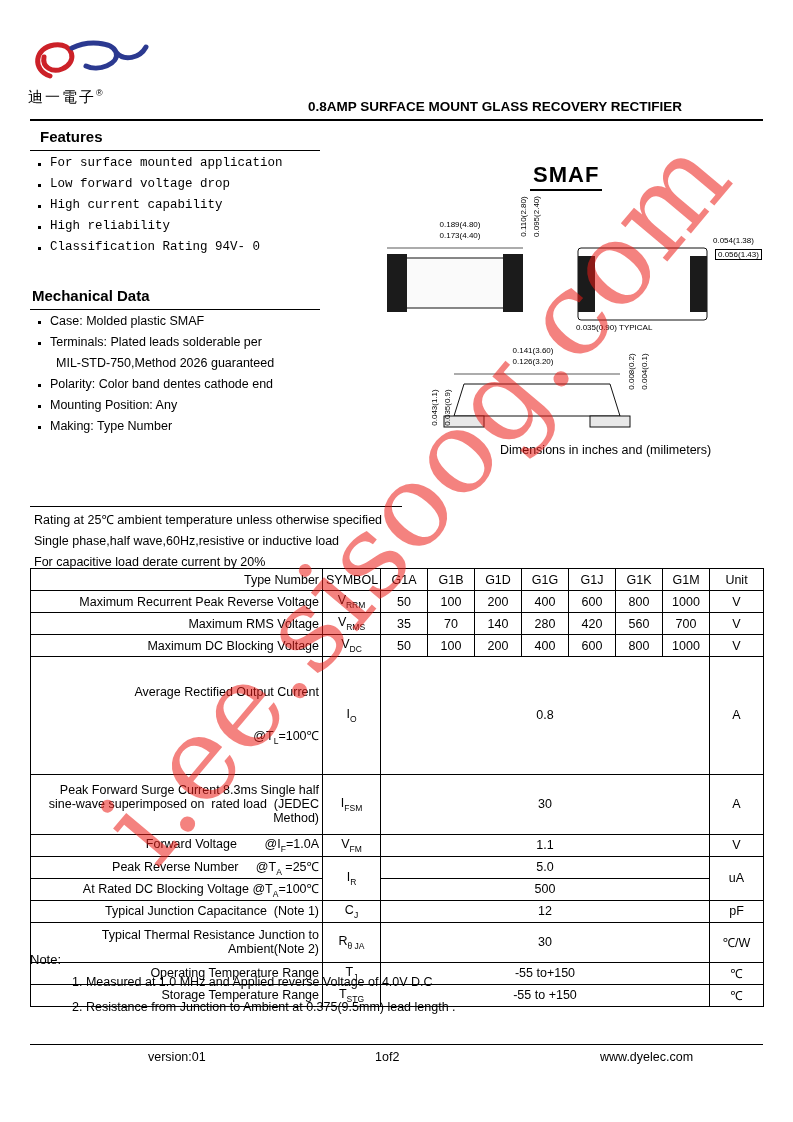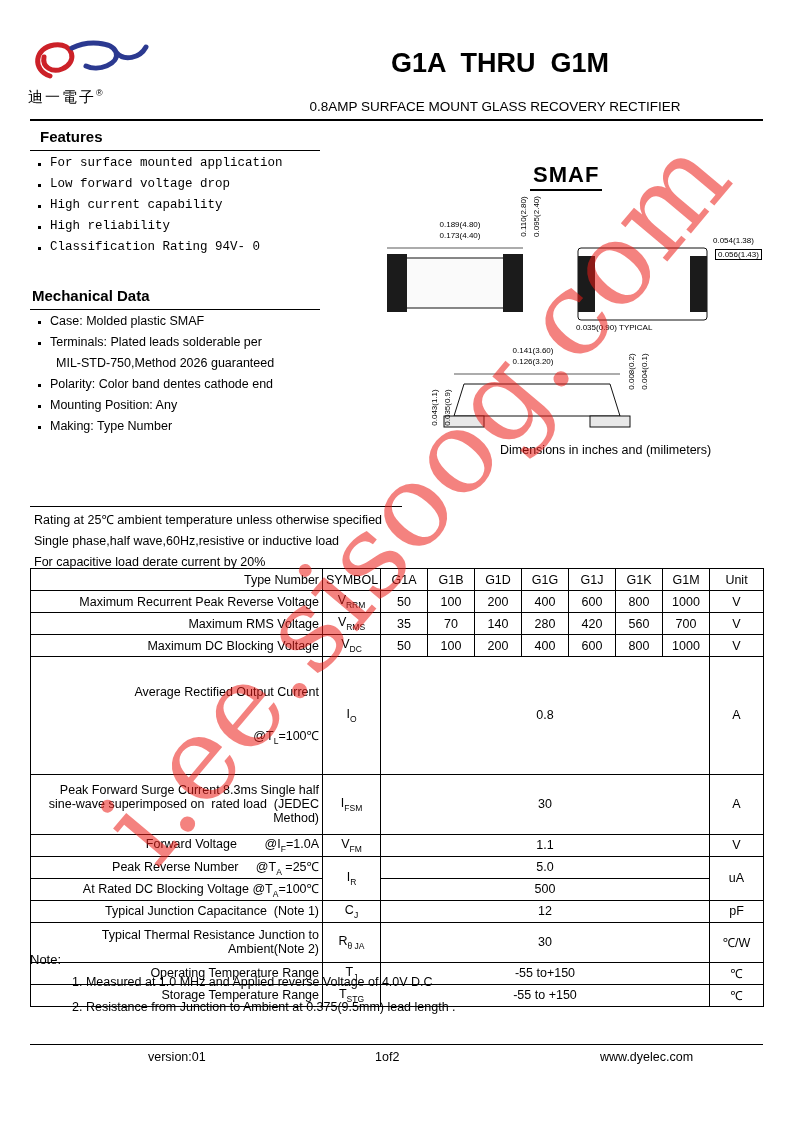--- a/index.html
+++ b/index.html
@@ -5,21 +5,21 @@
   html,body {margin:0; padding:0; background:#888;}
   .page {position:relative; width:793px; height:1122px; background:#fff;
          font-family:"Liberation Sans", sans-serif; color:#000; overflow:hidden; margin:0 auto;}
   .abs {position:absolute;}
   .h-rule {position:absolute; height:2px; background:#000;}
   .t-rule {position:absolute; height:1px; background:#000;}
   .sec-head {position:absolute; font-size:15px; font-weight:bold;}
   .page-title {position:absolute; left:320px; top:48px; width:360px; text-align:center;
                font-size:27px; font-weight:bold; white-space:pre;}
   .page-subtitle {position:absolute; left:240px; top:99px; width:510px; text-align:center;
-                  font-size:13.5px; font-weight:normal;}
+                  font-size:13.5px; font-weight:bold;}
   .list {position:absolute; font-size:12.5px;}
   .list-line {display:flex; height:21px; align-items:flex-start;}
   .bullet {flex:0 0 auto; width:3px; height:3px; background:#000; margin:7px 9px 0 2px;}
   .cont .bullet {visibility:hidden;}
   .cont .itext {padding-left:6px;}
   .conds {position:absolute; left:34px; top:510px; font-size:12.5px; line-height:21px;}
   
   .pkg {position:absolute; left:380px; top:160px; width:405px; height:300px;}
   .pkg-name {position:absolute; left:150px; top:2px; font-size:22px; font-weight:bold;
              letter-spacing:1px; border-bottom:2px solid #000; padding:0 3px 1px 3px;}
@@ -54,21 +54,20 @@
   <div class="abs" style="left:28px; top:38px;">
     <svg width="130" height="46" viewBox="0 0 130 46">
       <path d="M22,38 C4,32 6,10 26,7 C46,4 50,25 34,31 C24,35 14,29 16,19" fill="none" stroke="#cc2128" stroke-width="5" stroke-linecap="round"></path>
       <path d="M44,10 C60,2 84,4 88,14 C92,26 70,34 58,28 M88,14 C96,24 112,20 118,9" fill="none" stroke="#2b3990" stroke-width="5" stroke-linecap="round"></path>
     </svg>
     <div style="font-size:15px; font-weight:normal; letter-spacing:2px;">
       <span>迪一電子</span><span style="font-size:9px; vertical-align:super;">®</span>
     </div>
   </div>
 
-  <div class="page-title">G1A  THRU  G1M</div>
   <div class="page-subtitle">0.8AMP SURFACE MOUNT GLASS RECOVERY  RECTIFIER</div>
   <div class="h-rule" style="left:30px; top:119px; width:733px;"></div>
 
   <div class="sec-head" style="left:40px; top:128px;">Features</div>
   <div class="t-rule" style="left:30px; top:150px; width:290px;"></div>
   <div class="list" style="left:36px; top:156px;font-family:Liberation Mono, monospace;">
     <div class="list-line">
         <span class="bullet"></span>
         <span class="itext">For  surface mounted application</span>
       </div>

